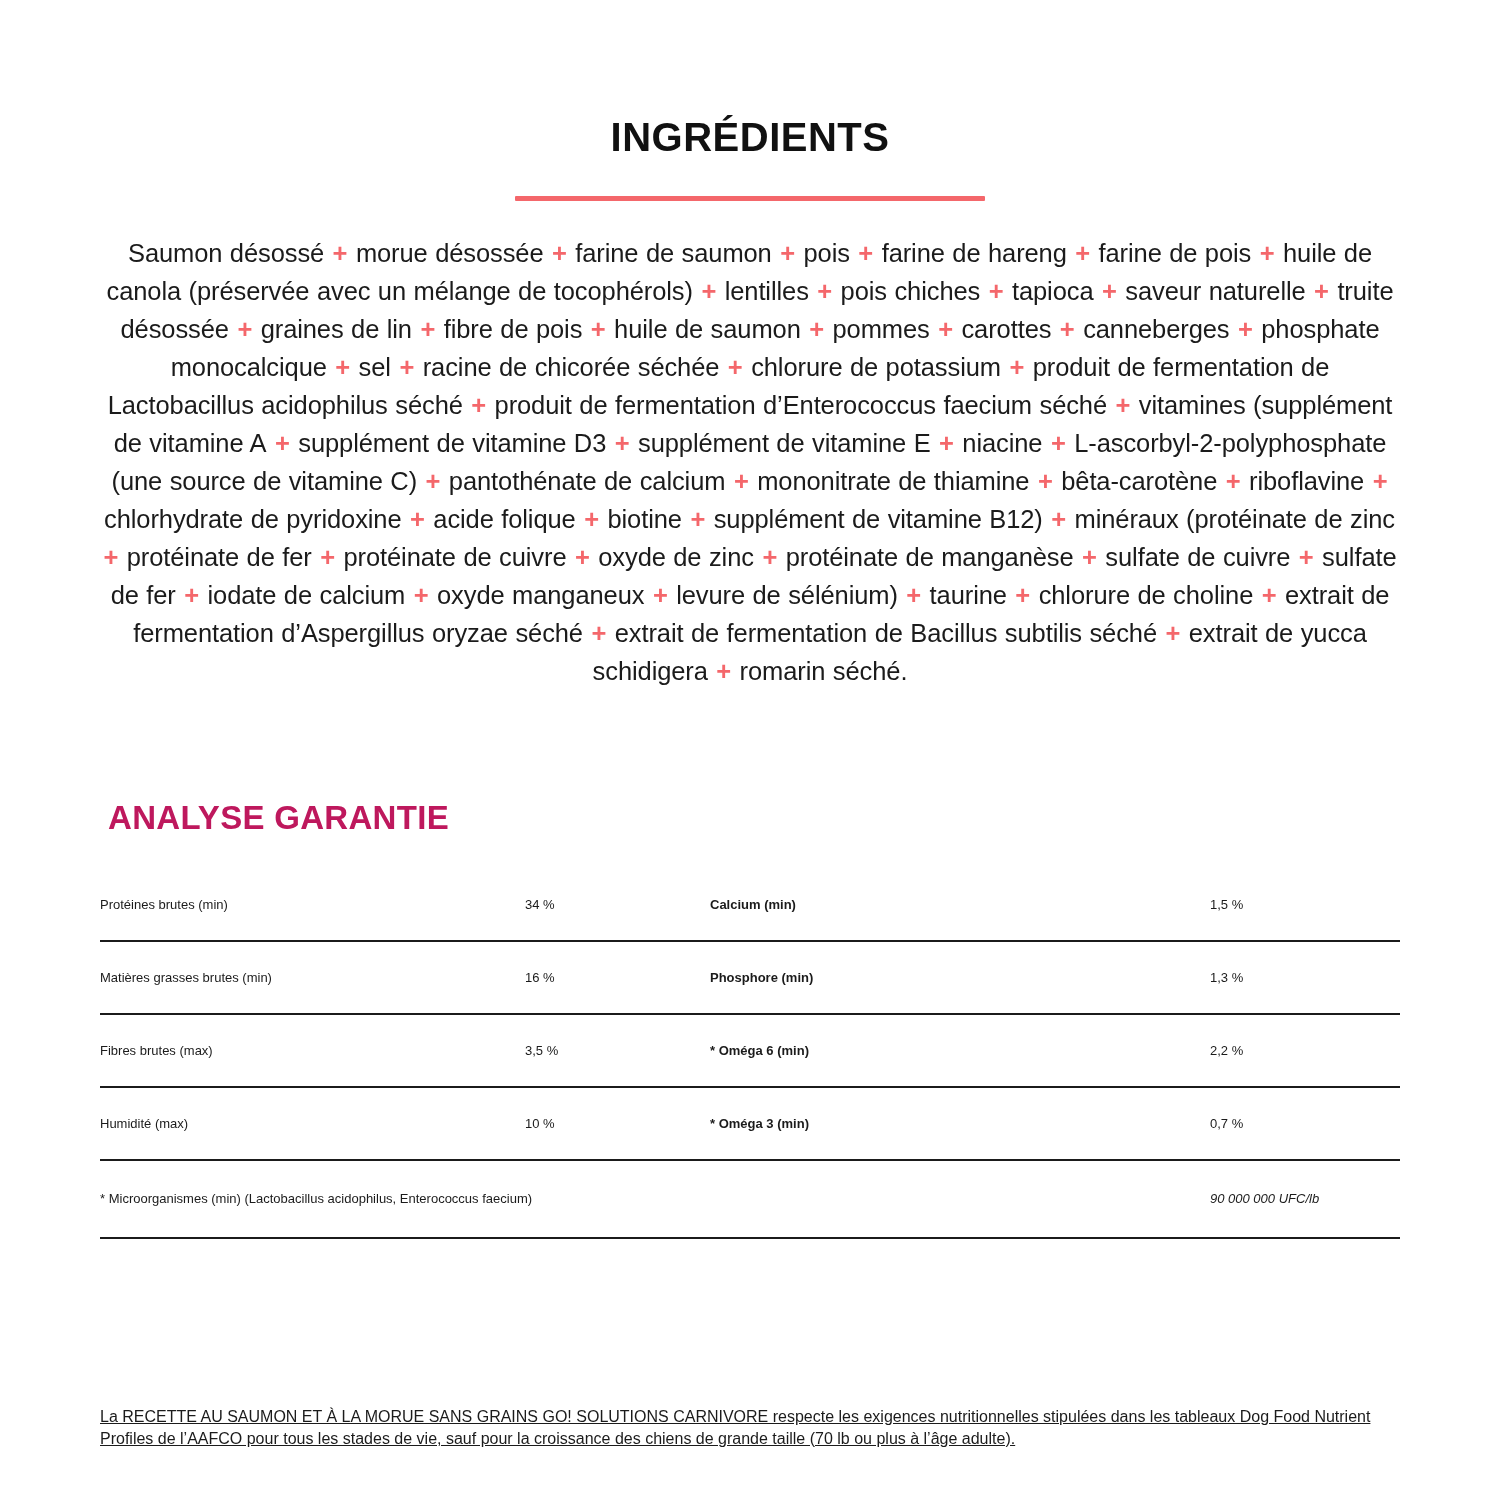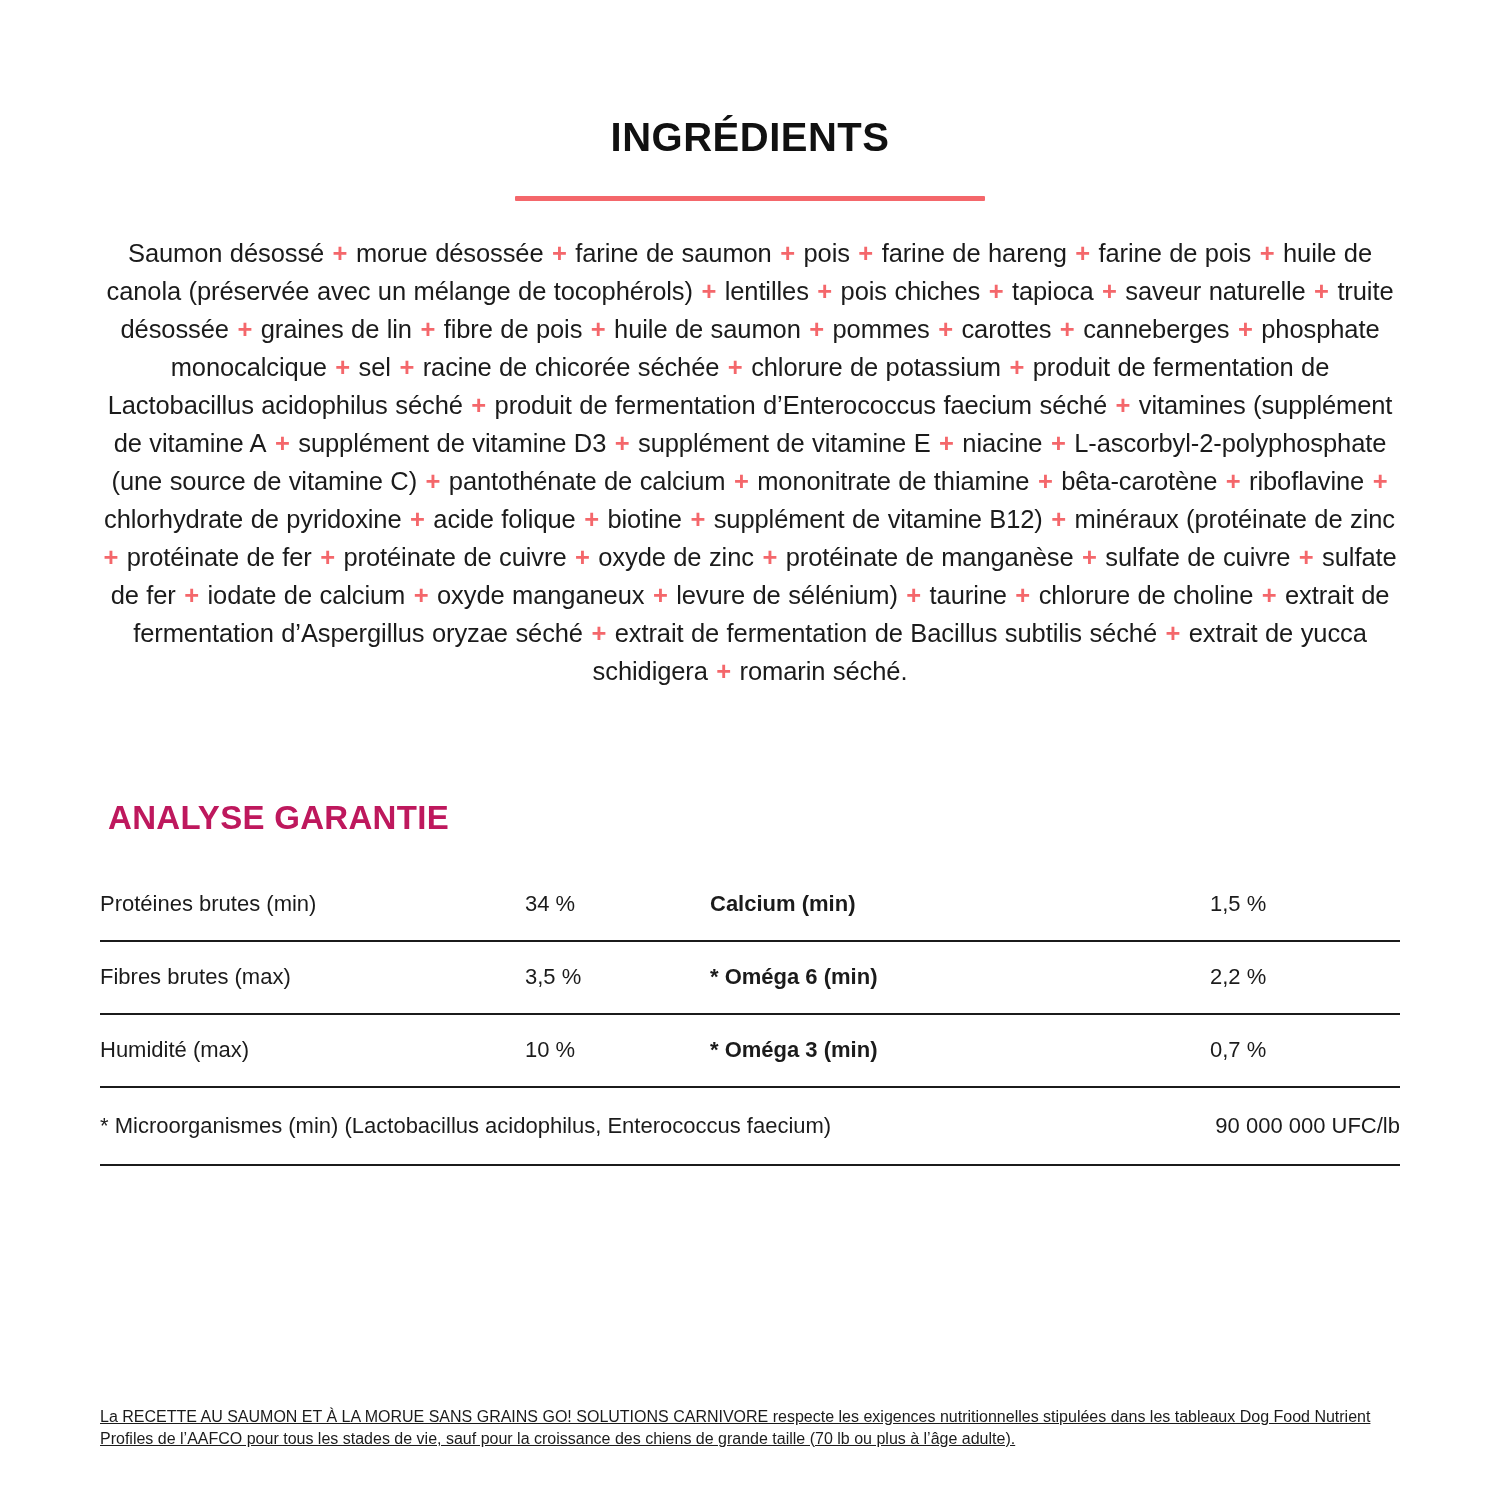--- a/index.html
+++ b/index.html
@@ -75,39 +75,39 @@
     left: 100px;
     top: 842px;
     width: 1300px;
   }
   table.ga-table {
     width: 1300px;
     border-collapse: collapse;
     table-layout: fixed;
   }
   table.ga-table td {
-    font-size: 22px;
+    font-size: 13px;
     color: #1b1b1b;
     padding: 0;
     height: 71px;
     vertical-align: middle;
     border-bottom: 2px solid #1b1b1b;
     letter-spacing: 0px;
   }
   .c-label1 { width: 425px; }
   .c-val1   { width: 185px; }
   .c-label2 { width: 500px; font-weight: bold; }
   .c-val2   { width: 190px; text-align: left; }
 
   tr.micro-row td {
     height: 76px;
     margin-left: 12px;
   }
   .micro-label { }
-  .micro-val { text-align: right; }
+  .micro-val { text-align: left; font-style: italic; }
 
   
   .footnote {
     position: absolute;
     left: 100px;
     width: 1300px;
     font-size: 16px;
     line-height: 22px;
     color: #1b1b1b;
   }
@@ -130,20 +130,26 @@
   <div class="table-wrap">
     <table class="ga-table">
       <tbody id="ga-tbody">
           <tr>
             <td class="c-label1">Protéines brutes (min)</td>
             <td class="c-val1">34 %</td>
             <td class="c-label2">Calcium (min)</td>
             <td class="c-val2">1,5 %</td>
           </tr>
           <tr>
+            <td class="c-label1">Matières grasses brutes (min)</td>
+            <td class="c-val1">16 %</td>
+            <td class="c-label2">Phosphore (min)</td>
+            <td class="c-val2">1,3 %</td>
+          </tr>
+          <tr>
             <td class="c-label1">Fibres brutes (max)</td>
             <td class="c-val1">3,5 %</td>
             <td class="c-label2">* Oméga 6 (min)</td>
             <td class="c-val2">2,2 %</td>
           </tr>
           <tr>
             <td class="c-label1">Humidité (max)</td>
             <td class="c-val1">10 %</td>
             <td class="c-label2">* Oméga 3 (min)</td>
             <td class="c-val2">0,7 %</td>

